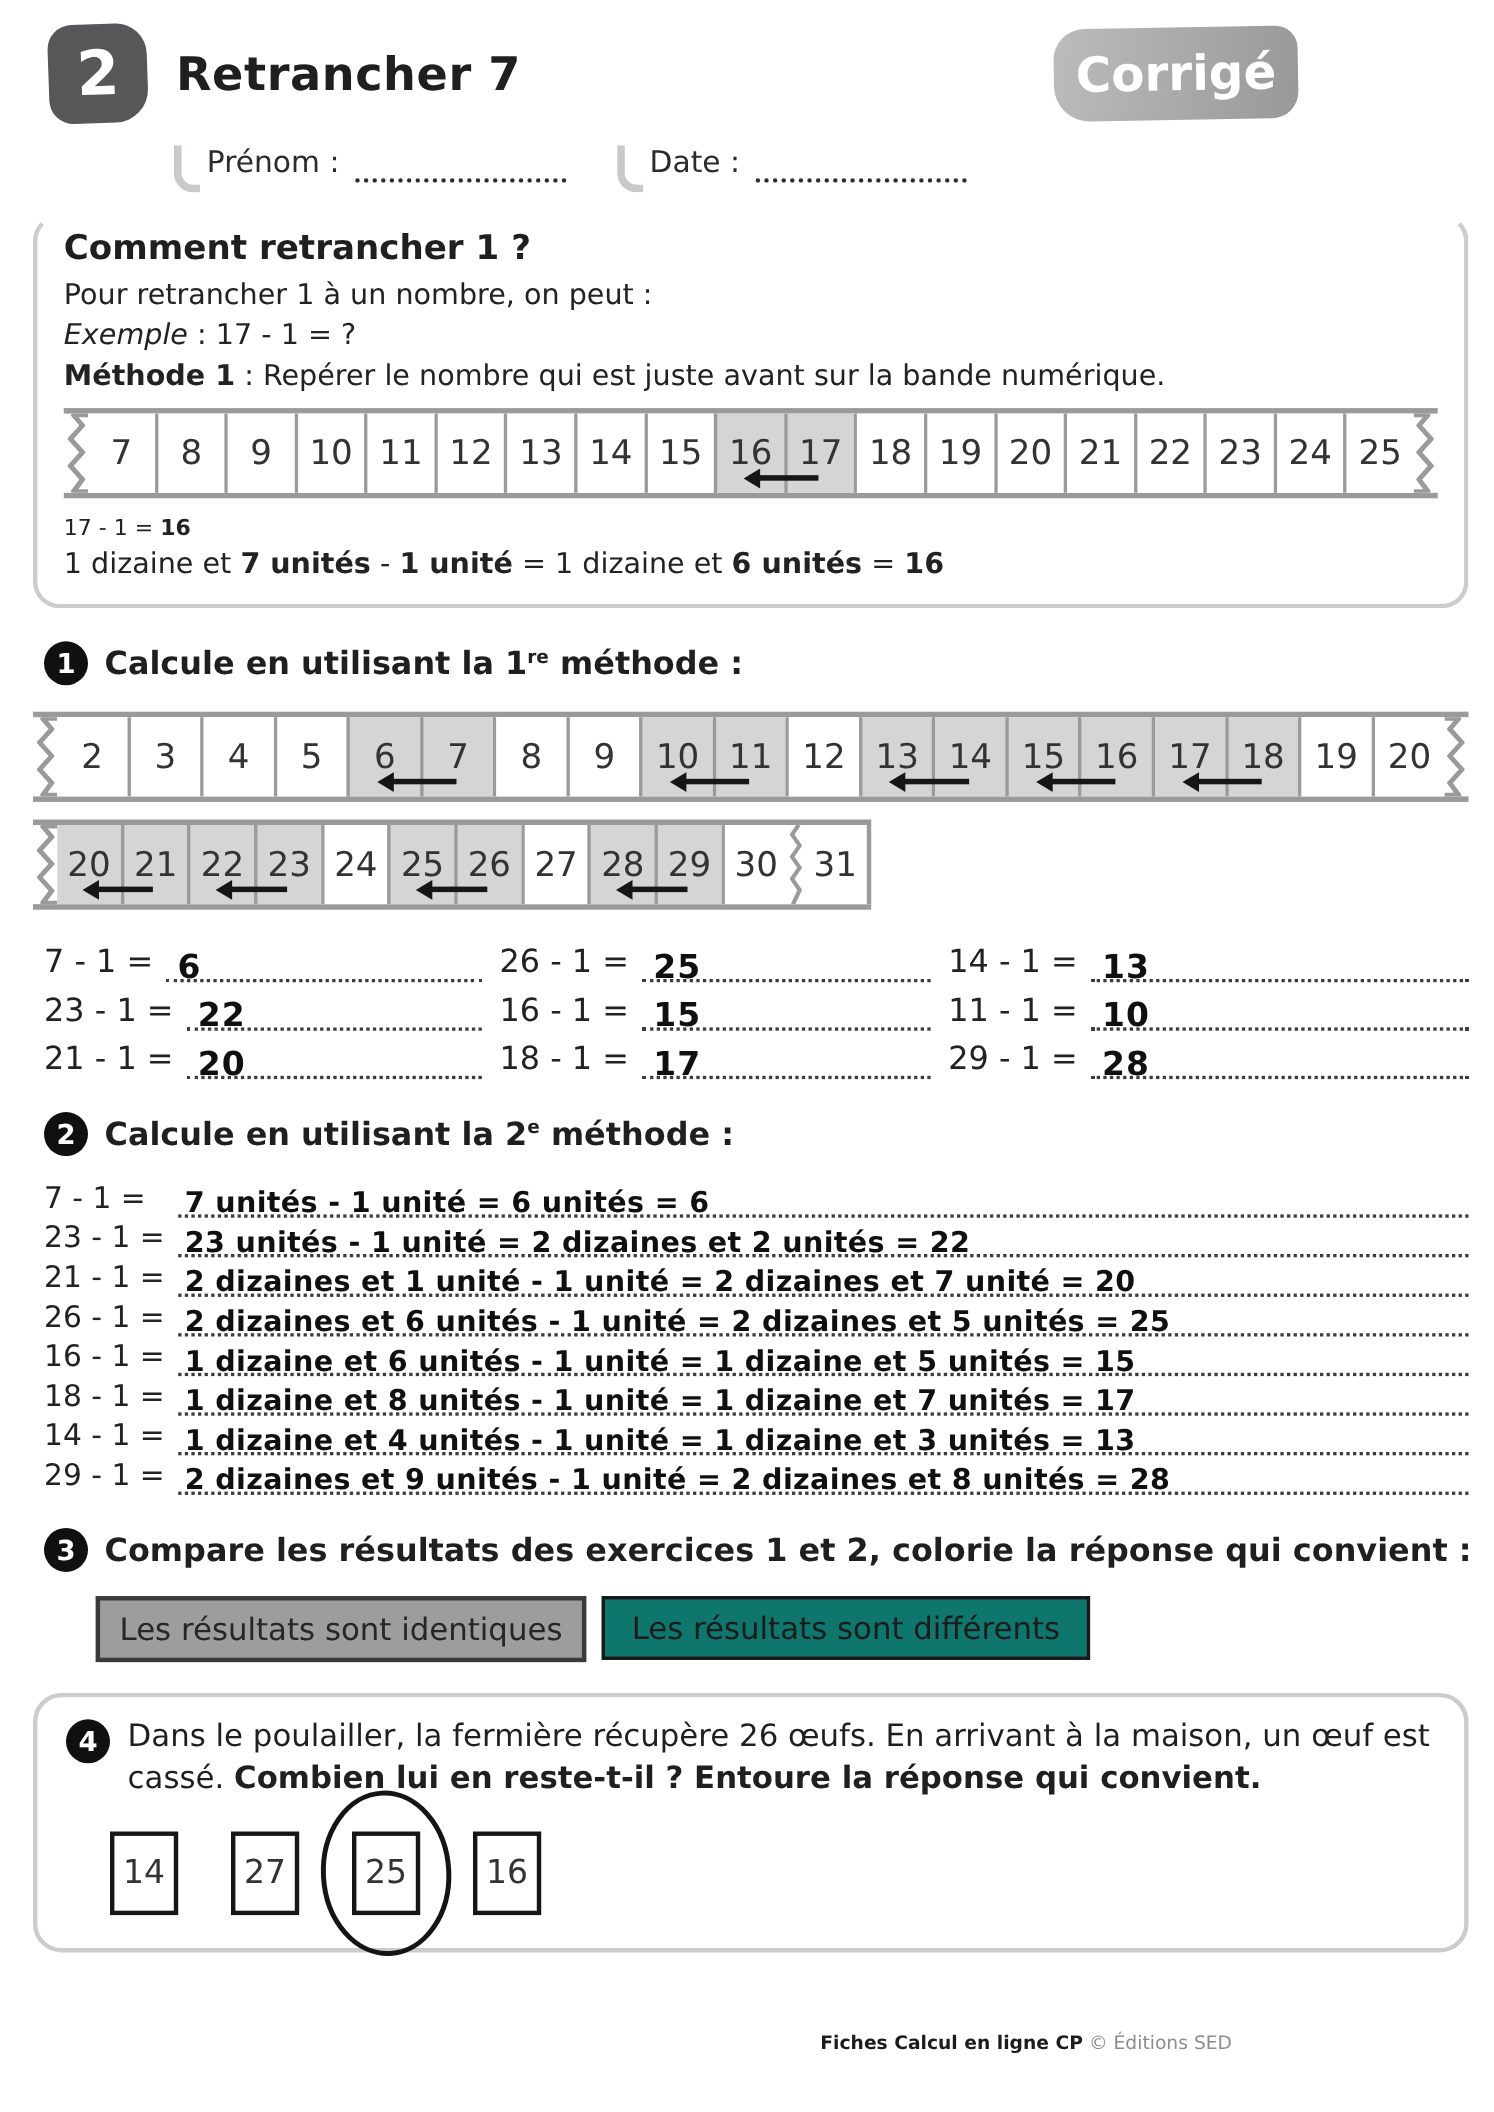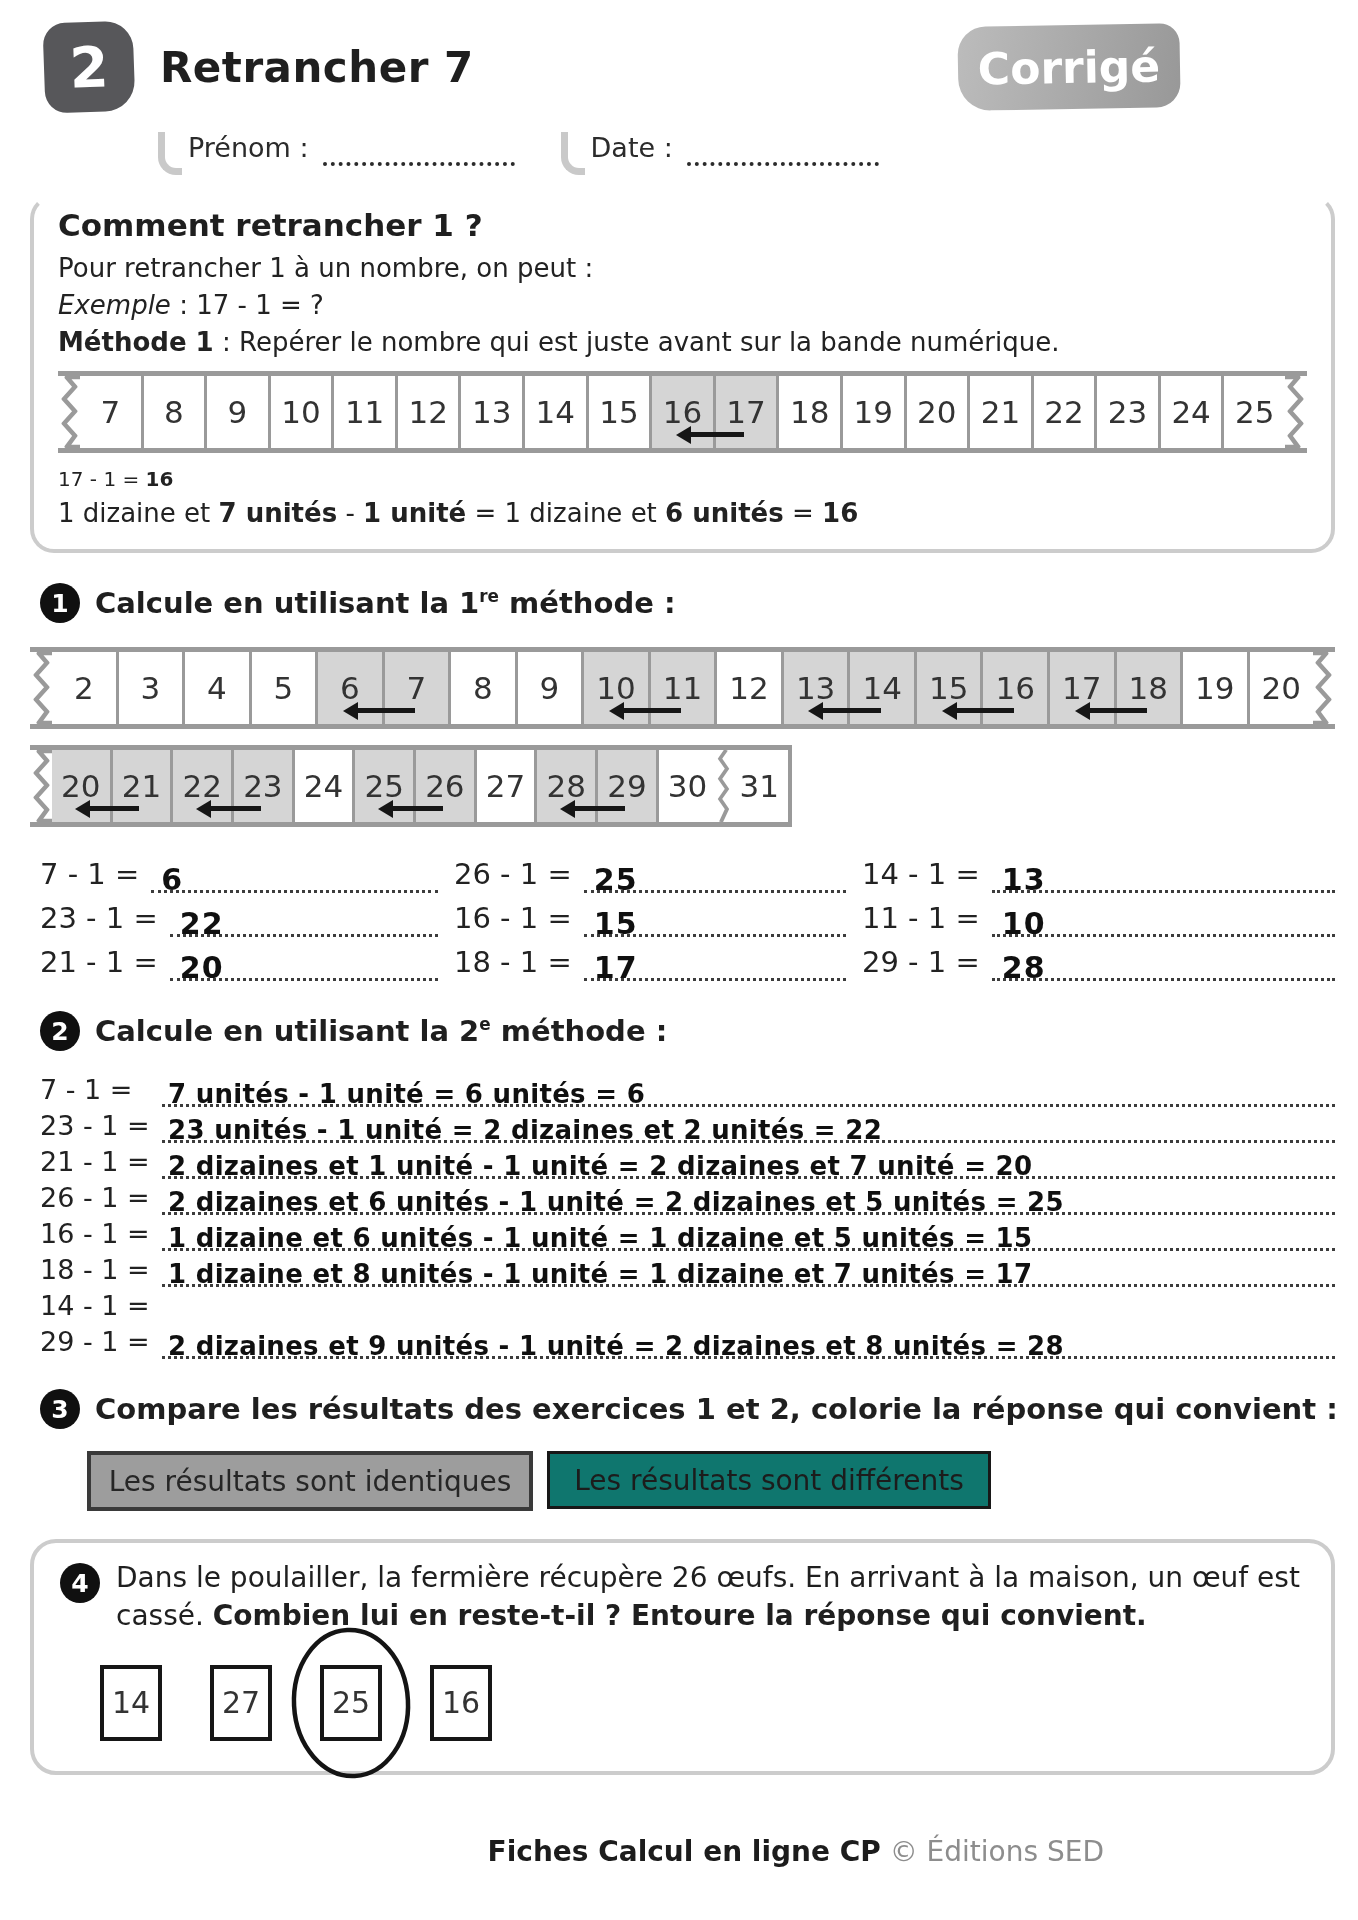--- a/index.html
+++ b/index.html
@@ -90,21 +90,21 @@
   .ex4head .exnum { margin-top:8px; }
   .ex4text { font-size:28px; line-height:1.35; margin:4px 0 0 0; max-width:1190px; }
   .choices { display:flex; gap:48px; margin:30px 0 0 40px; }
   .choicewrap { position:relative; width:62px; height:76px; }
   .choice { width:62px; height:76px; box-sizing:border-box; border:4px solid #161616;
             display:flex; align-items:center; justify-content:center; font-size:30px;
             color:#333; background:#fff; }
   .circle-svg { position:absolute; left:50%; top:50%; transform:translate(-50%,-50%);
                 width:152px; height:178px; overflow:visible; pointer-events:none; }
   
-  .footer { position:absolute; right:254px; bottom:52px; font-size:28px; white-space:nowrap; }
+  .footer { position:absolute; right:238px; bottom:52px; font-size:17px; white-space:nowrap; }
   .footer .f-bold { font-weight:bold; color:#1c1c1c; }
   .footer .f-light { color:#8d8d8d; }
 </style>
 </head>
 <body>
 
 <div class="page">
 
   <div class="header">
     <div class="num-badge">2</div>
@@ -445,20 +445,21 @@
       <div class="l2">
         <span class="q2">16 - 1 =</span>
         <div class="fill2"><span class="handw2">1 dizaine et 6 unités - 1 unité = 1 dizaine et 5 unités = 15</span></div>
       </div>
       <div class="l2">
         <span class="q2">18 - 1 =</span>
         <div class="fill2"><span class="handw2">1 dizaine et 8 unités - 1 unité = 1 dizaine et 7 unités = 17</span></div>
       </div>
       <div class="l2">
         <span class="q2">14 - 1 =</span>
+        <div class="fill2"><span class="handw2">1 dizaine et 4 unités - 1 unité = 1 dizaine et 3 unités = 13</span></div>
       </div>
       <div class="l2">
         <span class="q2">29 - 1 =</span>
         <div class="fill2"><span class="handw2">2 dizaines et 9 unités - 1 unité = 2 dizaines et 8 unités = 28</span></div>
       </div>
     </div>
 
   <div class="exhead">
     <div class="exnum">3</div>
     <div>Compare les résultats des exercices 1 et 2, colorie la réponse qui convient :</div>

